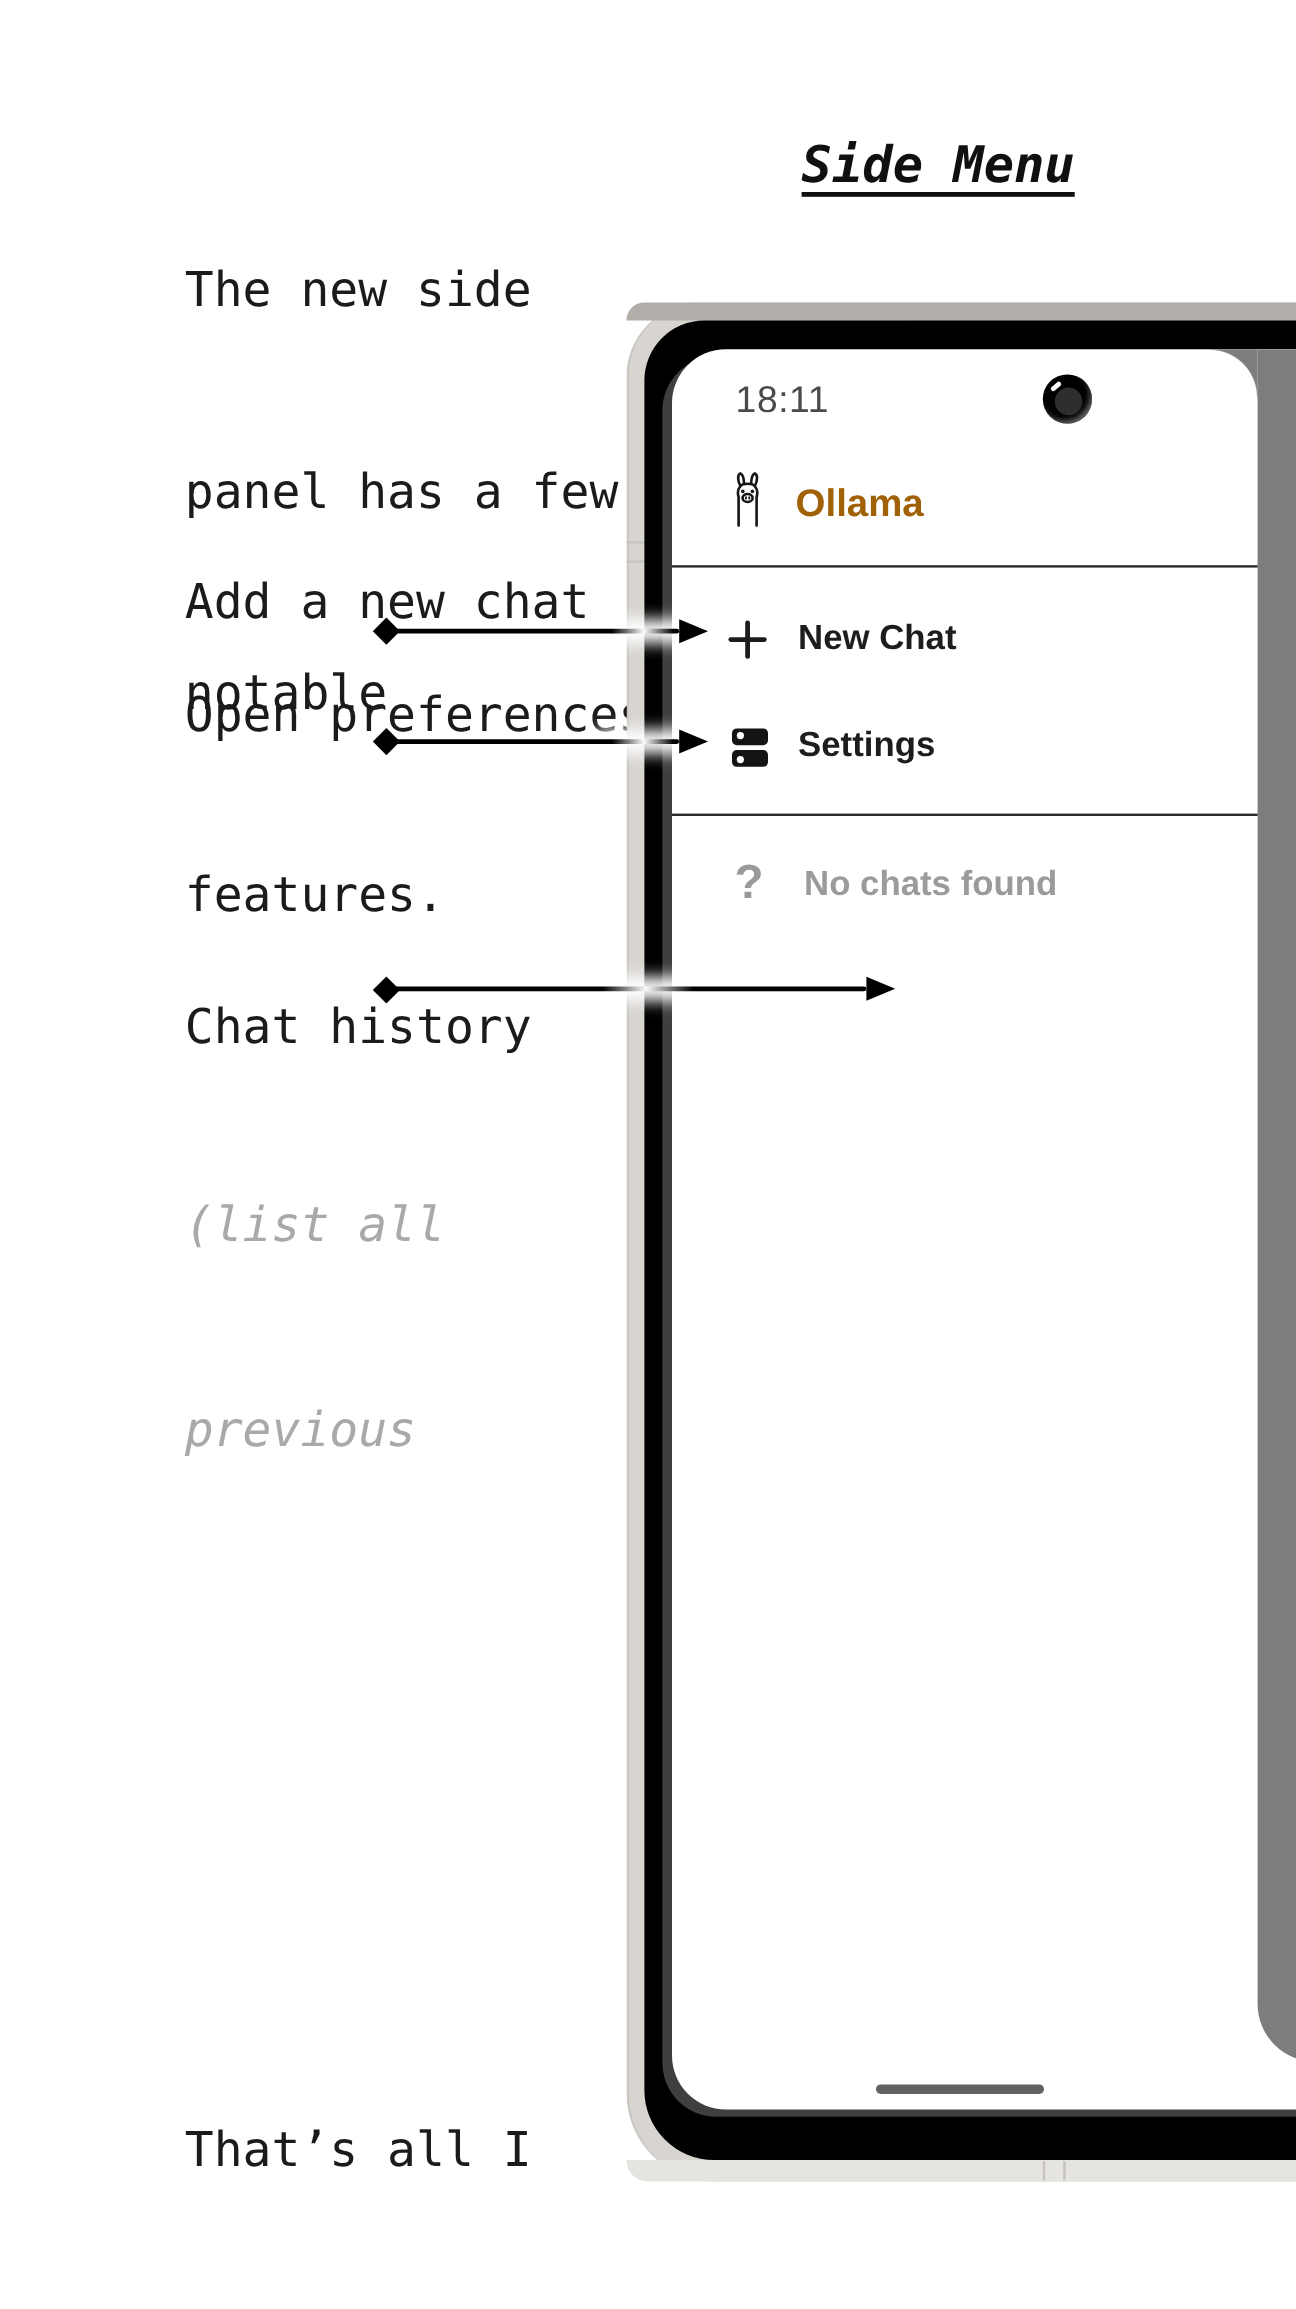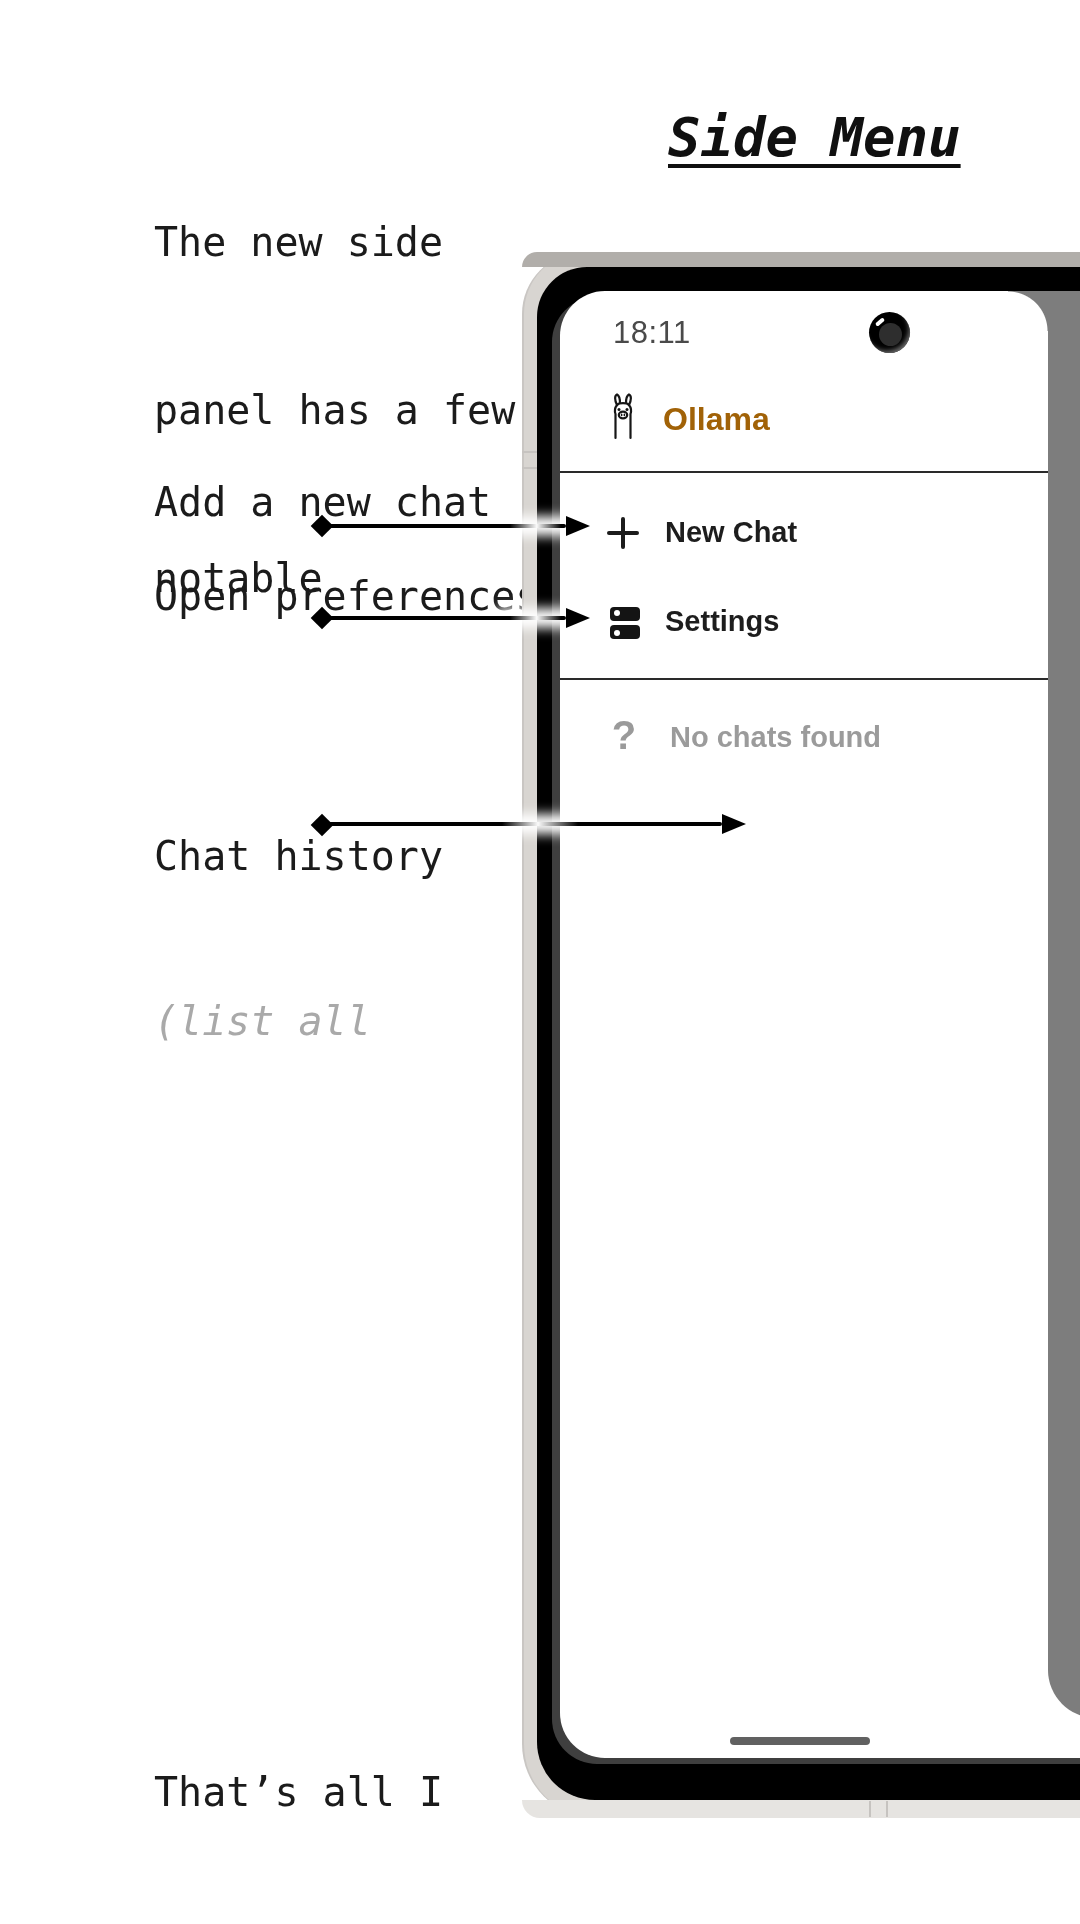--- a/index.html
+++ b/index.html
@@ -8,21 +8,21 @@
   .abs{position:absolute;}
 
   
   .mono{font-size:40px;line-height:56px;white-space:pre;margin-left:44px;}
   .intro{left:110px;top:102px;}
   .outro{left:110px;top:1652px;}
   .note{left:110px;top:879px;line-height:57px;font-style:italic;color:var(--note,#a9a9a9);}
   .label1{left:110px;top:474px;}
   .label2{left:110px;top:568px;}
   .label3{left:110px;top:828px;}
-  .title{left:668px;top:110px;font-size:54px;line-height:56px;font-style:italic;font-weight:700;
+  .title{left:668px;top:110px;font-size:42px;line-height:56px;font-style:italic;font-weight:700;
          color:#101010;text-decoration:underline;text-decoration-thickness:4px;text-underline-offset:8px;}
 
   
   .halo{background:#fff;filter:blur(6px);width:86px;height:20px;left:497px;z-index:6;}
   .leader{height:4px;border-radius:2px;z-index:7;}
   .lead-short{left:322px;width:244px;
     background:linear-gradient(90deg,#000 0%,#000 77%,#fafafa 88%,#000 98%);}
   .lead-long{left:322px;width:400px;
     background:linear-gradient(90deg,#000 0%,#000 45%,#fafafa 54%,#000 64%,#000 100%);}
   .diamond{width:16px;height:16px;background:#000;transform:rotate(45deg);z-index:8;}
@@ -67,29 +67,31 @@
 </style>
 </head>
 <body>
 
 <div class="page">
 
   <div class="abs mono intro">
     <div>The new side</div>
     <div>panel has a few</div>
     <div>notable</div>
+    <div>features.</div>
   </div>
 
   <div class="abs title">Side Menu</div>
 
   <div class="abs mono label1">Add a new chat</div>
   <div class="abs mono label2">Open preferences</div>
   <div class="abs mono label3">Chat history</div>
   <div class="abs mono note">
     <div>(list all</div>
+    <div>previous</div>
   </div>
   <div class="abs mono outro">
     <div>That’s all I</div>
     
     
   </div>
 
   <div class="abs phone">
     <div class="abs frame"></div>
     <div class="abs frame-top"></div>

